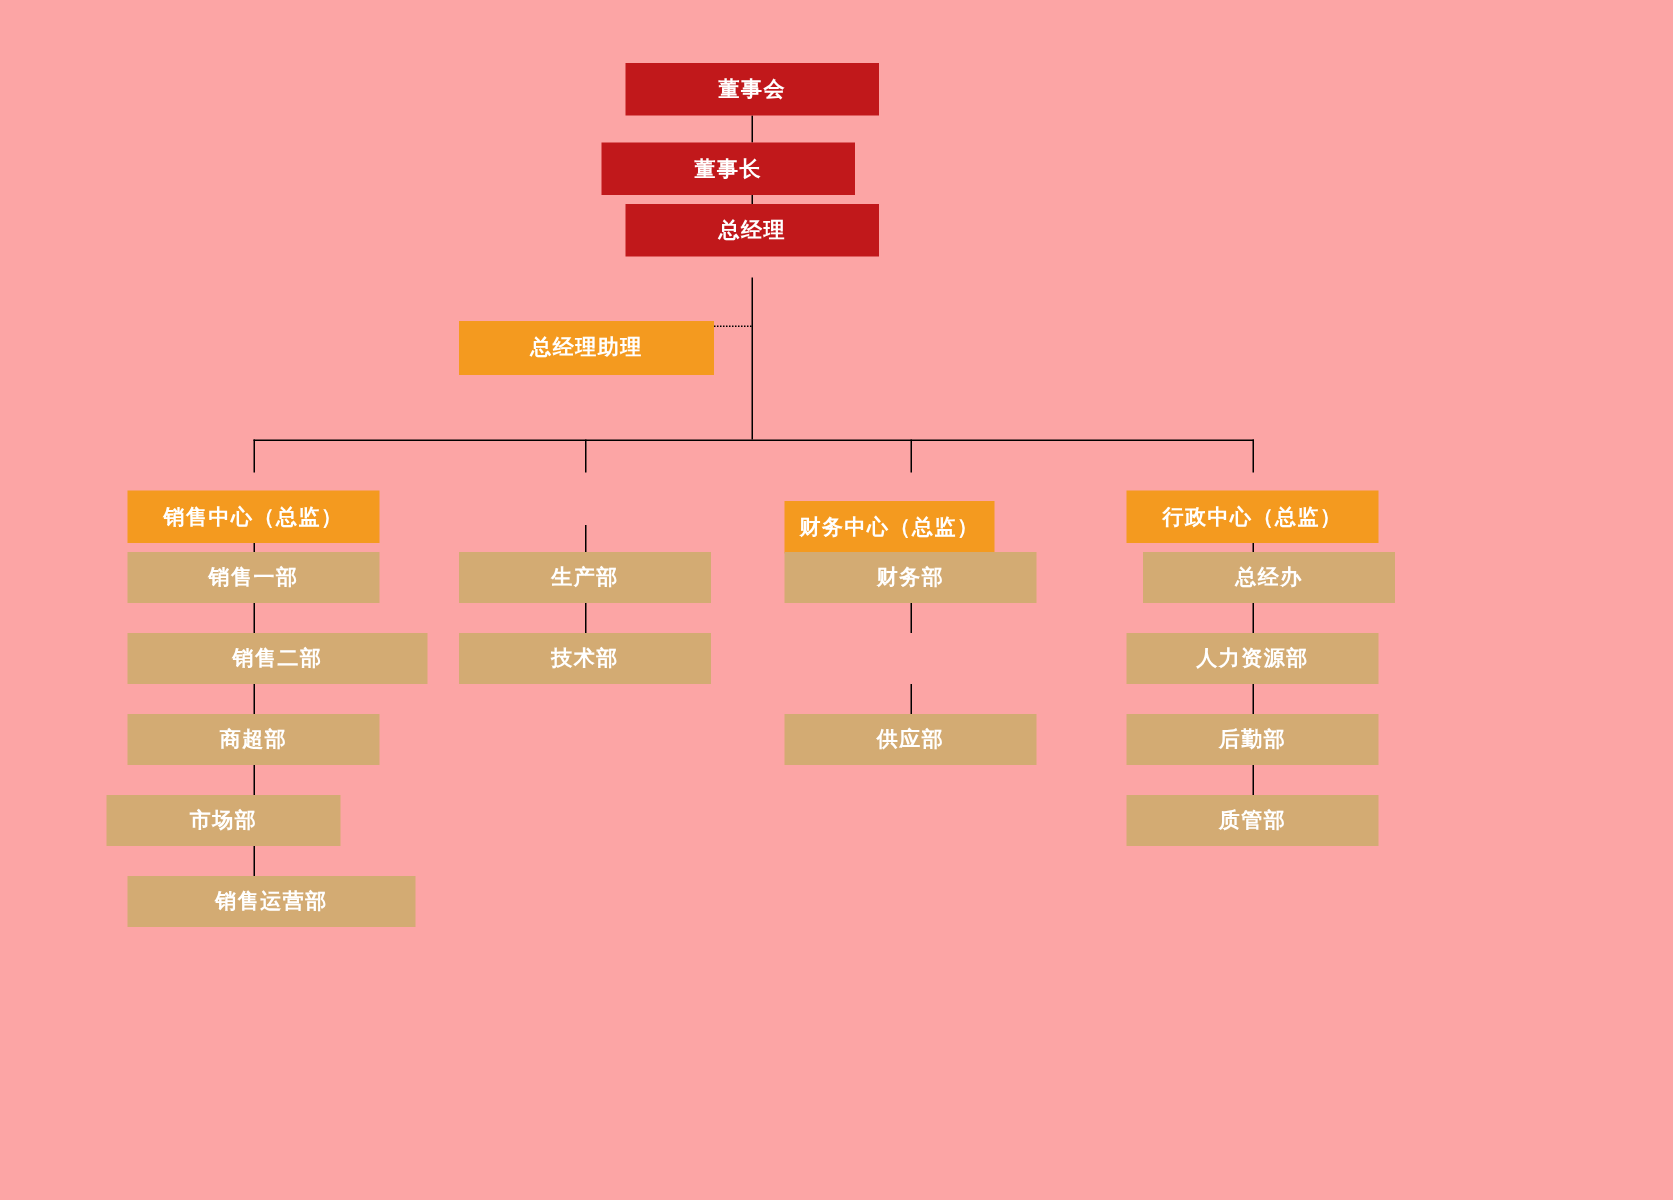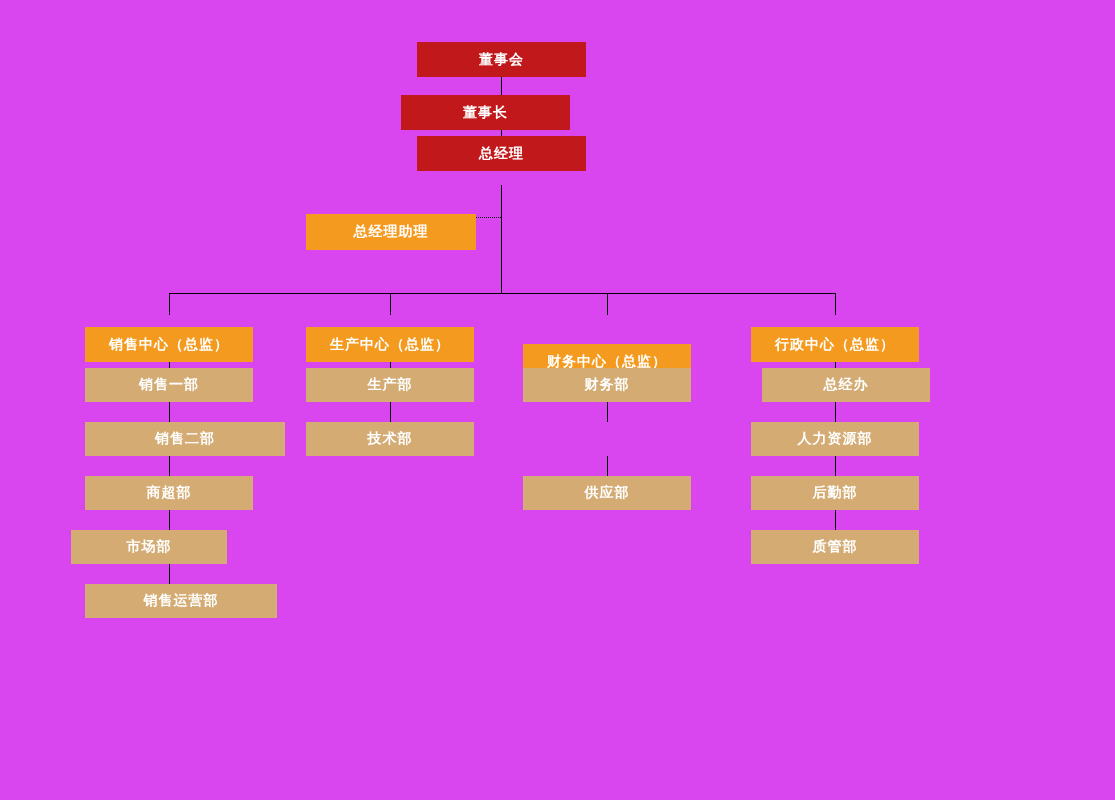--- a/index.html
+++ b/index.html
@@ -4,21 +4,21 @@
 <style>
   html, body {
     margin: 0;
     padding: 0;
     background: #ffffff;
   }
   .canvas {
     position: relative;
     width: 1115px;
     height: 800px;
-    background: #d946ef;
+    background: #fca5a5;
     overflow: hidden;
     font-family: "Liberation Sans", "DejaVu Sans", sans-serif;
   }
   .node {
     position: absolute;
     display: flex;
     align-items: center;
     justify-content: center;
     color: var(--text, #ffffff);
     font-size: 14px;
@@ -80,22 +80,21 @@
   <div class="vline" style="left:835px;top:456px;height:20px"></div>
   <div class="vline" style="left:835px;top:510px;height:20px"></div>
 
   <div class="node exec" style="left:417px;top:42px;width:169px;height:35px">董事会</div>
   <div class="node exec" style="left:401px;top:95px;width:169px;height:35px">董事长</div>
   <div class="node exec" style="left:417px;top:136px;width:169px;height:35px">总经理</div>
 
   <div class="node mgmt" style="left:306px;top:202px;width:170px;height:36px">总经理助理</div>
 
   <div class="node mgmt" style="left:85px;top:315px;width:168px;height:35px">销售中心（总监）</div>
-  <div class="node mgmt" style="left:306px;top:315px;width:168px;height:35px">生产中心（总监）</div>
-  <div class="node mgmt" style="left:523px;top:332px;width:168px;height:35px">财务中心（总监）</div>
+  <div class="node mgmt" style="left:523px;top:322px;width:140px;height:35px">财务中心（总监）</div>
   <div class="node mgmt" style="left:751px;top:315px;width:168px;height:35px">行政中心（总监）</div>
 
   <div class="node dept" style="left:85px;top:368px;width:168px;height:34px">销售一部</div>
   <div class="node dept" style="left:85px;top:422px;width:200px;height:34px">销售二部</div>
   <div class="node dept" style="left:85px;top:476px;width:168px;height:34px">商超部</div>
   <div class="node dept" style="left:71px;top:530px;width:156px;height:34px">市场部</div>
   <div class="node dept" style="left:85px;top:584px;width:192px;height:34px">销售运营部</div>
 
   <div class="node dept" style="left:306px;top:368px;width:168px;height:34px">生产部</div>
   <div class="node dept" style="left:306px;top:422px;width:168px;height:34px">技术部</div>

